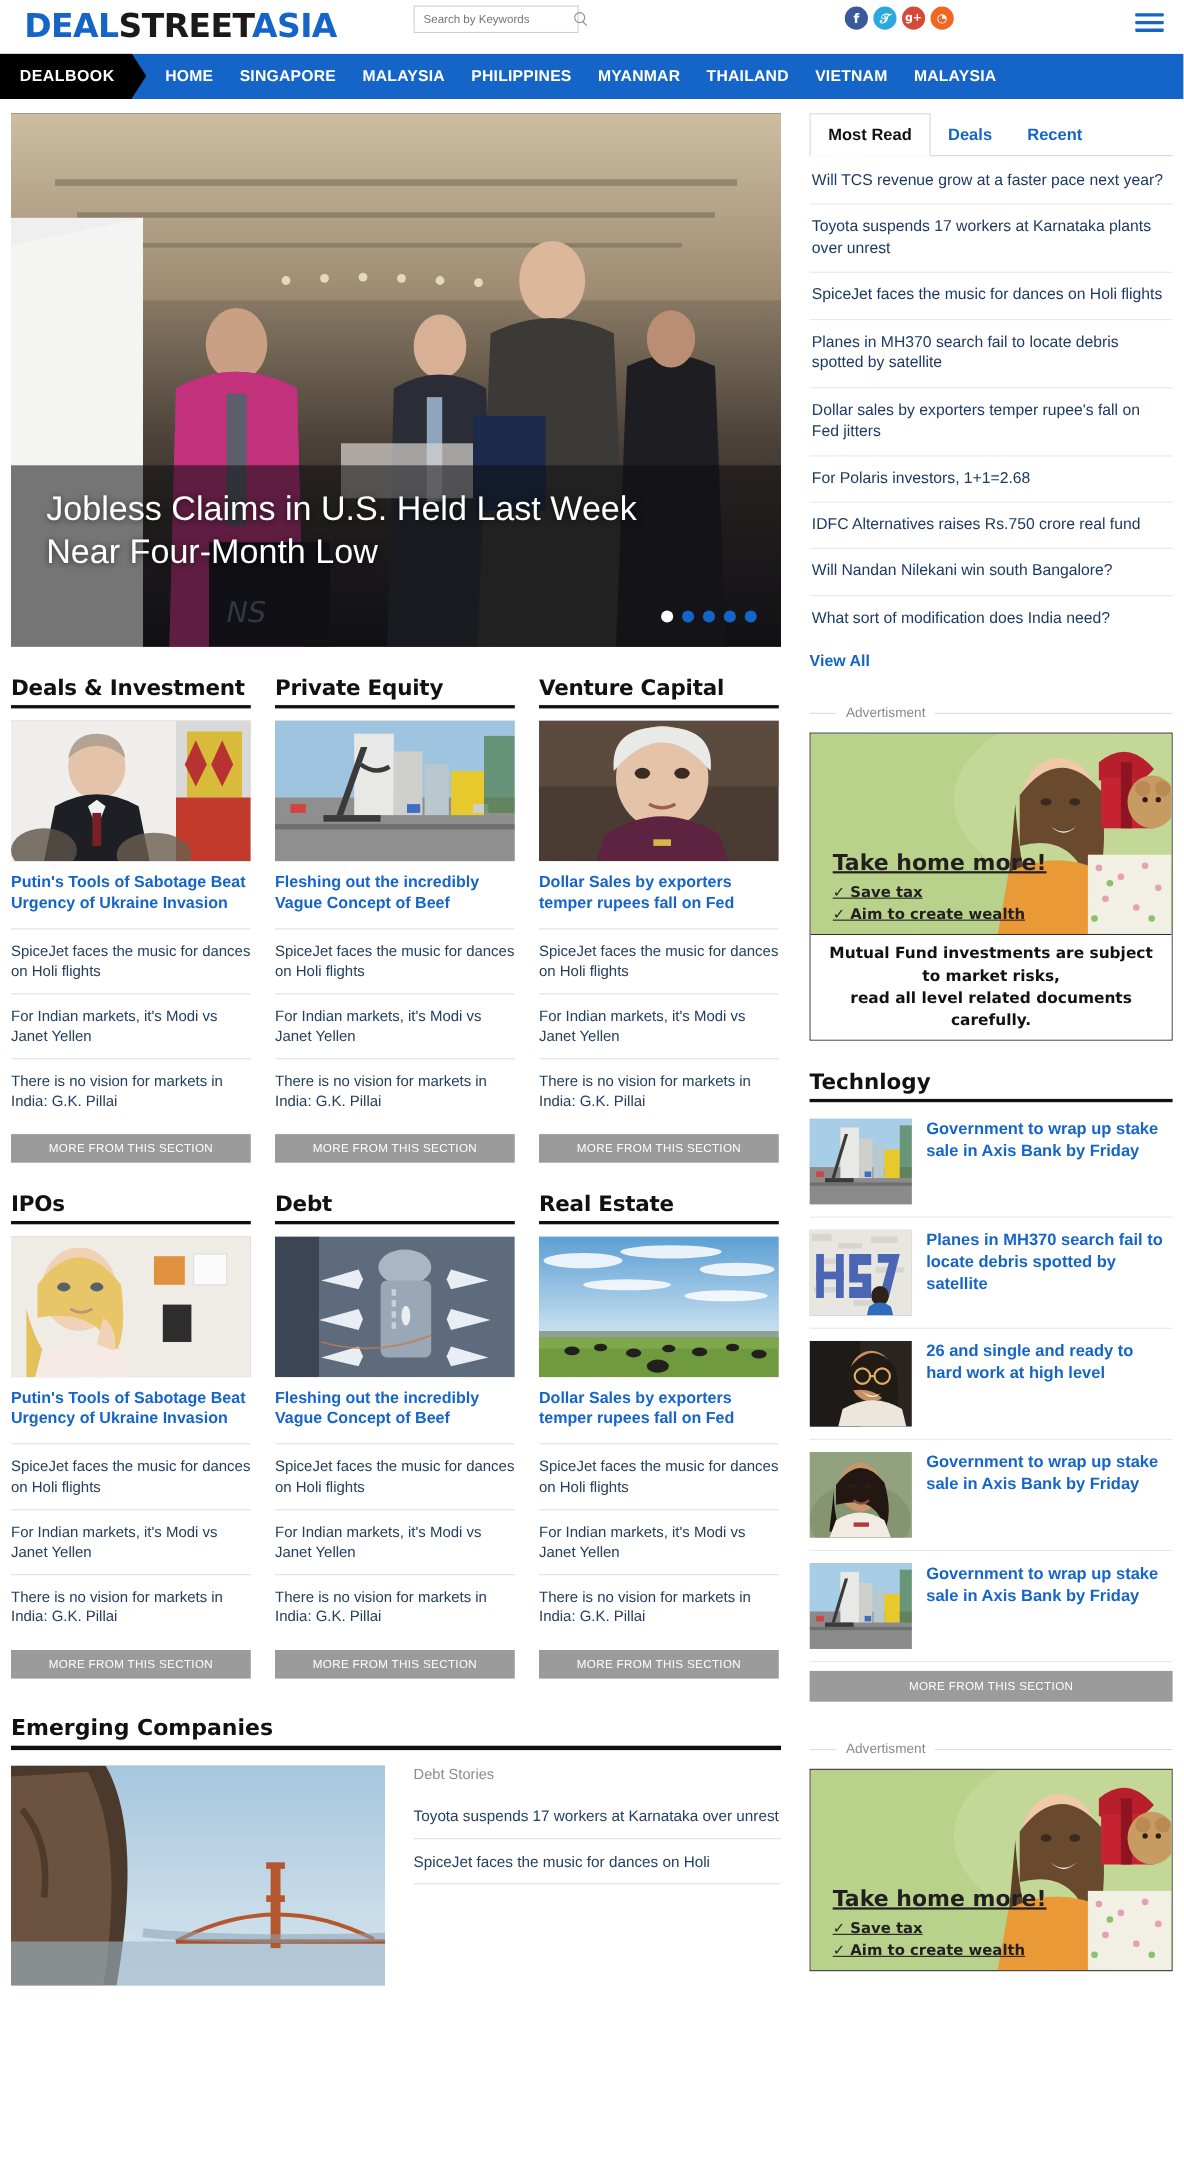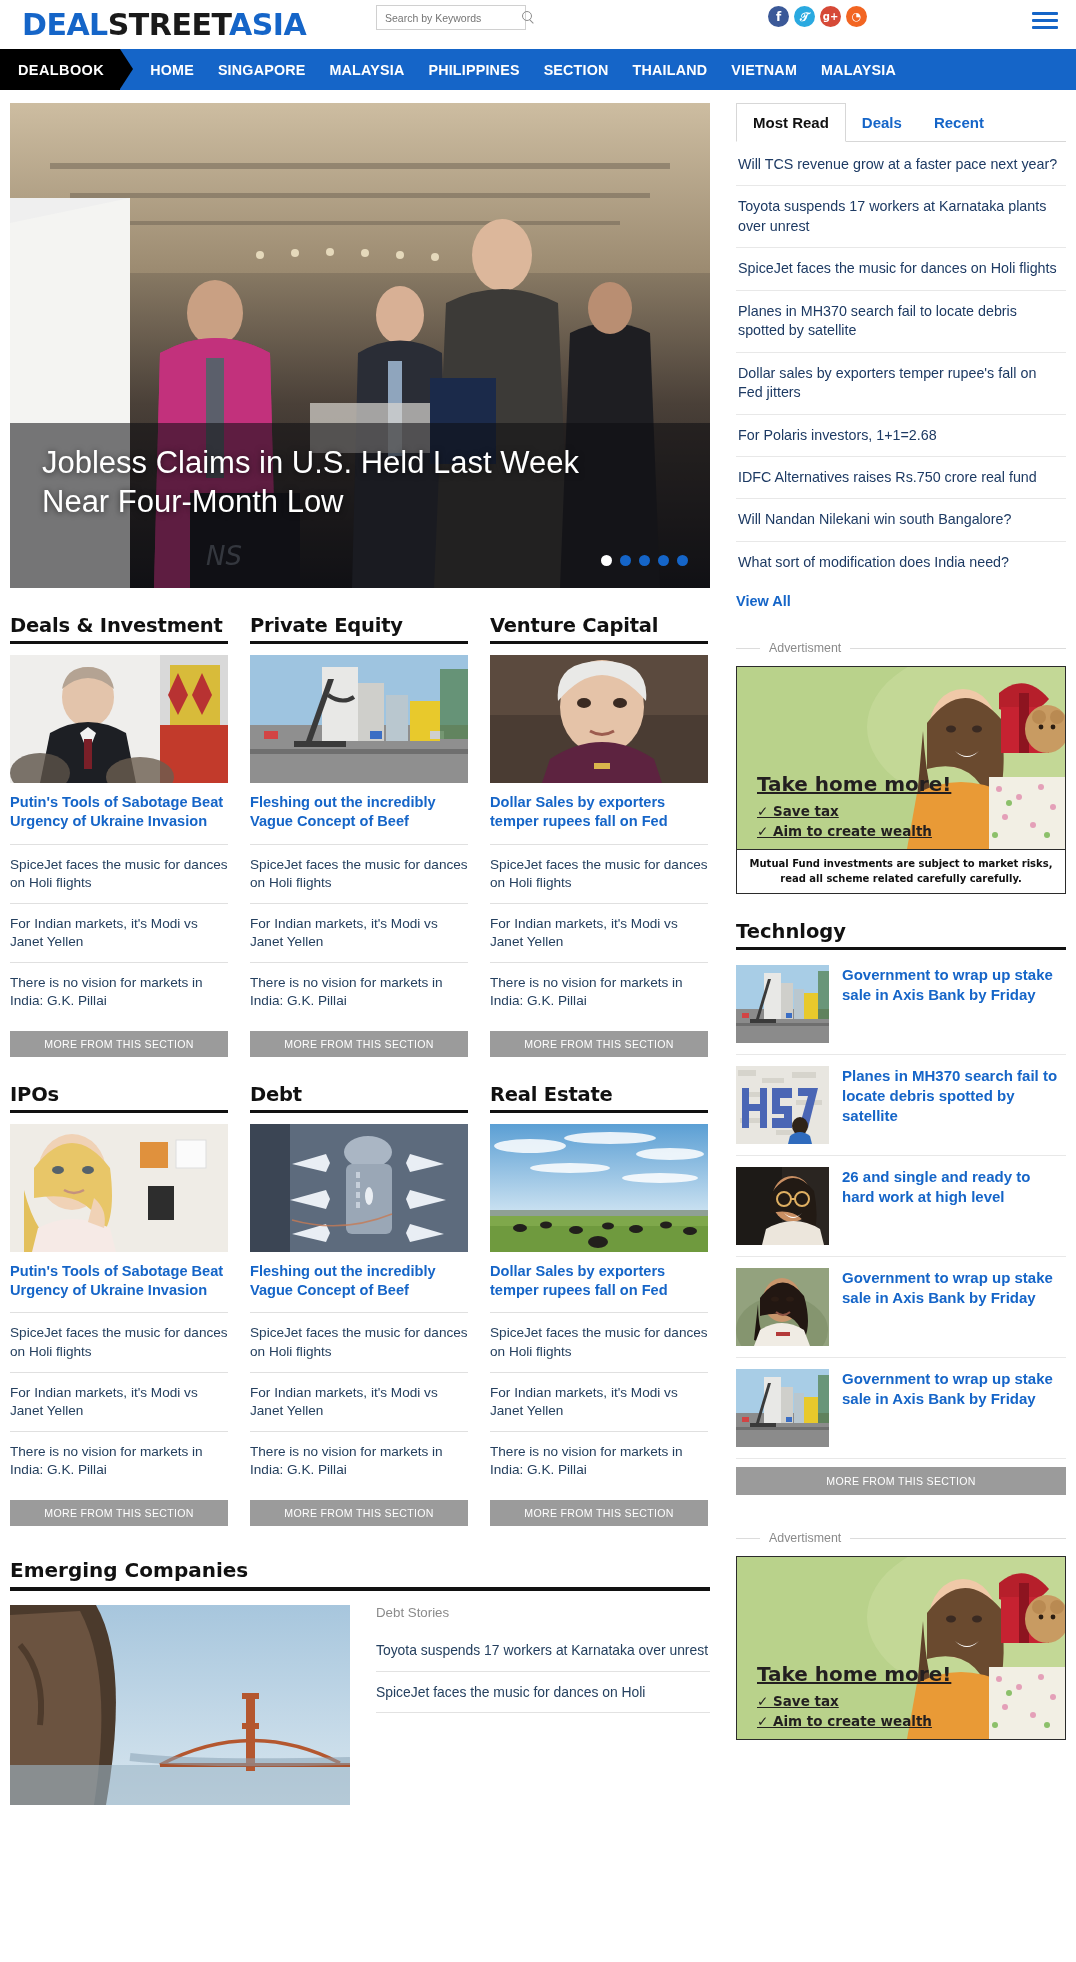--- a/index.html
+++ b/index.html
@@ -111,21 +111,21 @@
   .ad-head .ln { height:1px; background:#dcdcdc; }
   .ad-head .ln.s { width:24px; flex:0 0 24px; }
   .ad-head .ln.l { flex:1; }
   .ad-box { border:1px solid #2b2b2b; width:330px; }
   .ad-img { height:182px; position:relative; overflow:hidden;
             background:linear-gradient(100deg,#b9d28b 0%,#a8c97c 45%,#9cc26e 100%); }
   .ad-txt { position:absolute; left:20px; bottom:8px; color:#231f20;
             font-family:"DejaVu Sans", sans-serif;text-decoration:underline; }
   .ad-h { font-size:20px; font-weight:bold; margin-bottom:6px; }
   .ad-l { font-size:13.5px; font-weight:bold; line-height:1.45; }
-  .ad-disc { padding:7px 10px; font-size:10px; font-weight:bold; text-align:center;
+  .ad-disc { padding:7px 10px; font-size:14px; font-weight:bold; text-align:center;
              line-height:1.45; color:#111; background:#fff; border-top:1px solid #2b2b2b;
              font-family:"DejaVu Sans", sans-serif;}
 
   
   .tech-title { font-size:19.5px; font-weight:bold; color:#111; font-family:"DejaVu Sans", sans-serif;
                 margin-top:26px; padding-bottom:4px;}
   .tech-rule { height:3px; background:#111; margin-bottom:4px; }
   .tech-item { display:flex; gap:13px; padding:11px 0; border-bottom:1px solid #e8e8e8; cursor:pointer; }
   .tech-item:last-of-type { border-bottom:0; }
   .tech-thumb { width:93px; height:78px; flex:0 0 93px; overflow:hidden; background:#bbb; }
@@ -175,21 +175,21 @@
   </div>
 </div>
 
 <div class="nav">
   <div class="dealbook">DEALBOOK</div>
   <div class="nav-items">
     <a>HOME</a>
     <a>SINGAPORE</a>
     <a>MALAYSIA</a>
     <a>PHILIPPINES</a>
-    <a>SECTION</a>
+    <a>MYANMAR</a>
     <a>THAILAND</a>
     <a>VIETNAM</a>
     <a>MALAYSIA</a>
   </div>
 </div>
 
 <div class="page">
 
   <div class="col-main">
 
@@ -549,21 +549,21 @@
               <circle cx="316" cy="60" r="2.4" fill="#2b1d12"></circle>
           </svg>
           <div class="ad-txt">
             <div class="ad-h">Take home more!</div>
             <div class="ad-l">✓ Save tax</div>
             <div class="ad-l">✓ Aim to create wealth</div>
           </div>
         </div>
         <div class="ad-disc">
           <div>Mutual Fund investments are subject to market risks,</div>
-          <div>read all scheme related carefully carefully.</div>
+          <div>read all level related documents carefully.</div>
         </div>
       </div>
     </div>
 
     <div>
       <div class="tech-title">Technlogy</div>
       <div class="tech-rule"></div>
 
       <div class="tech-item">
         <div class="tech-thumb">

